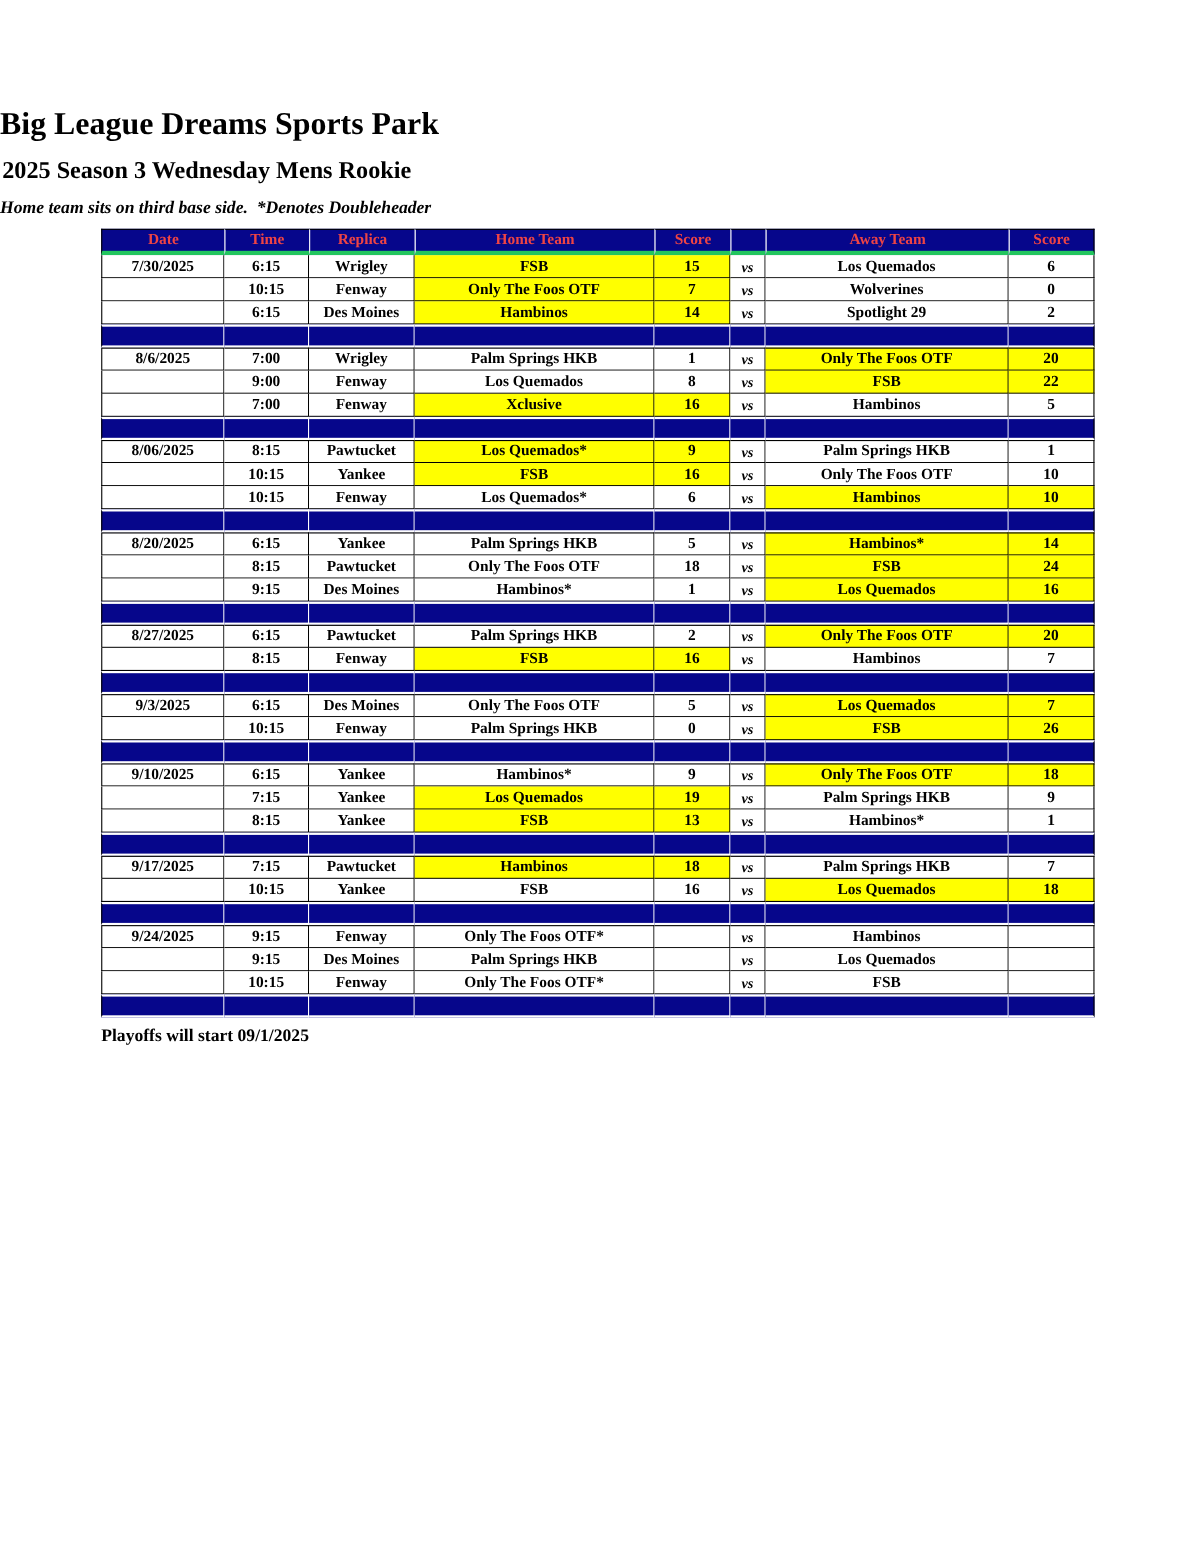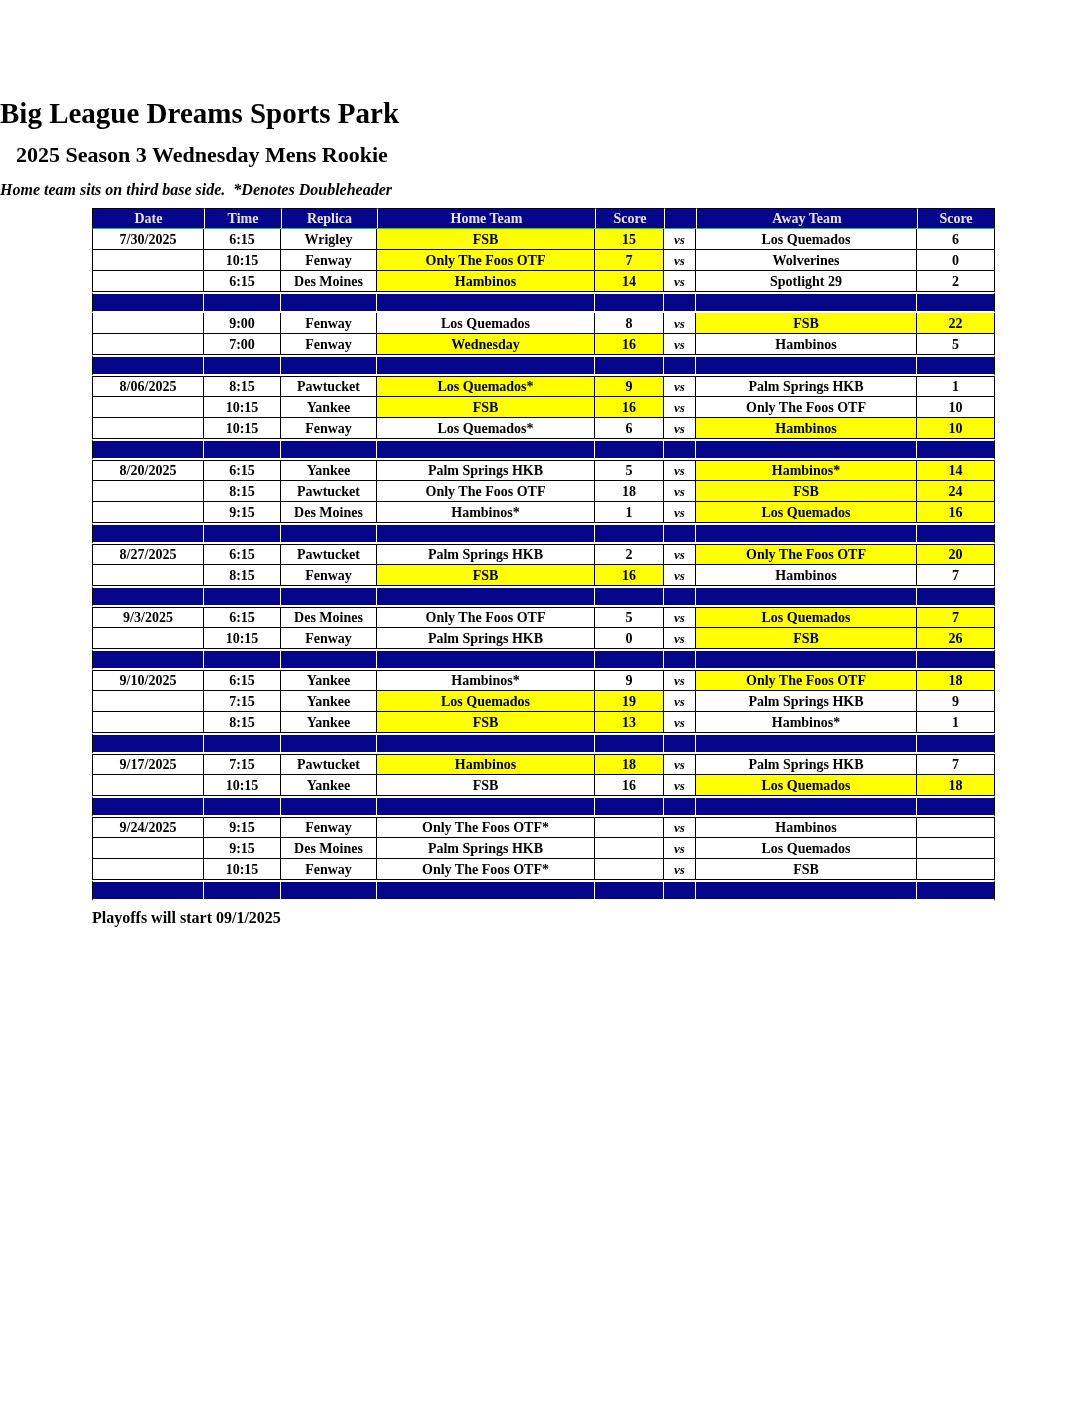--- a/index.html
+++ b/index.html
@@ -4,34 +4,34 @@
 <style>
   :root { --navy:#06068B; --hl:#FFFF00; }
   html,body{margin:0;padding:0;}
   body{
     width:1088px;height:1408px;background:#fff;color:#000;
     font-family:"Liberation Serif","DejaVu Serif",serif;
     overflow:hidden;
   }
   .header-block{padding-top:97px;text-align:left;}
   h1{font-size:29px;font-weight:700;margin:0 0 12px;}
-  h2{font-size:22px;font-weight:700;margin:0 16px 13px;}
+  h2{font-size:22px;font-weight:700;margin:0 2px 13px;}
   .note{font-size:16px;font-weight:700;font-style:italic;margin:0 0 9px;white-space:pre;}
   table.schedule{
     margin-left:92px;border-collapse:separate;border-spacing:0;
     table-layout:fixed;width:903px;
   }
   .schedule th,.schedule td{
     box-sizing:border-box;height:21px;padding:0 2px;
     font-size:14px;font-weight:700;text-align:center;
     overflow:hidden;white-space:nowrap;line-height:19px;
   }
   .schedule th{
-    background:var(--navy);color:#e5e5e5;
-    border-top:1px solid #000;border-bottom:1px solid #22c55e;
+    background:var(--navy);color:#ef4444;
+    border-top:1px solid #000;border-bottom:4px solid #22c55e;
     border-left:1px solid #fff;
   }
   .schedule th:first-child{border-left:1px solid #000;}
   .schedule th:last-child{border-right:1px solid #000;}
   .schedule td{border-right:1px solid #000;border-bottom:1px solid #000;background:#fff;}
   .schedule td:first-child{border-left:1px solid #000;}
   .schedule tr.sep td{
     background:var(--navy);
     border-top:2px solid #fff;border-bottom:2px solid #fff;
     border-right:1px solid #fff;height:21px;
@@ -109,35 +109,45 @@
       <tr class="sep">
         <td></td>
         <td></td>
         <td></td>
         <td></td>
         <td></td>
         <td></td>
         <td></td>
         <td></td>
       </tr>
+      <tr class="game after-sep">
+        <td>8/6/2025</td>
+        <td>7:00</td>
+        <td>Wrigley</td>
+        <td>Palm Springs HKB</td>
+        <td>1</td>
+        <td class="vs">vs</td>
+        <td class="hl">Only The Foos OTF</td>
+        <td class="hl">20</td>
+      </tr>
       <tr class="game">
         <td></td>
         <td>9:00</td>
         <td>Fenway</td>
         <td>Los Quemados</td>
         <td>8</td>
         <td class="vs">vs</td>
         <td class="hl">FSB</td>
         <td class="hl">22</td>
       </tr>
       <tr class="game">
         <td></td>
         <td>7:00</td>
         <td>Fenway</td>
-        <td class="hl">Wednesday</td>
+        <td class="hl">Xclusive</td>
         <td class="hl">16</td>
         <td class="vs">vs</td>
         <td>Hambinos</td>
         <td>5</td>
       </tr>
       <tr class="sep">
         <td></td>
         <td></td>
         <td></td>
         <td></td>

